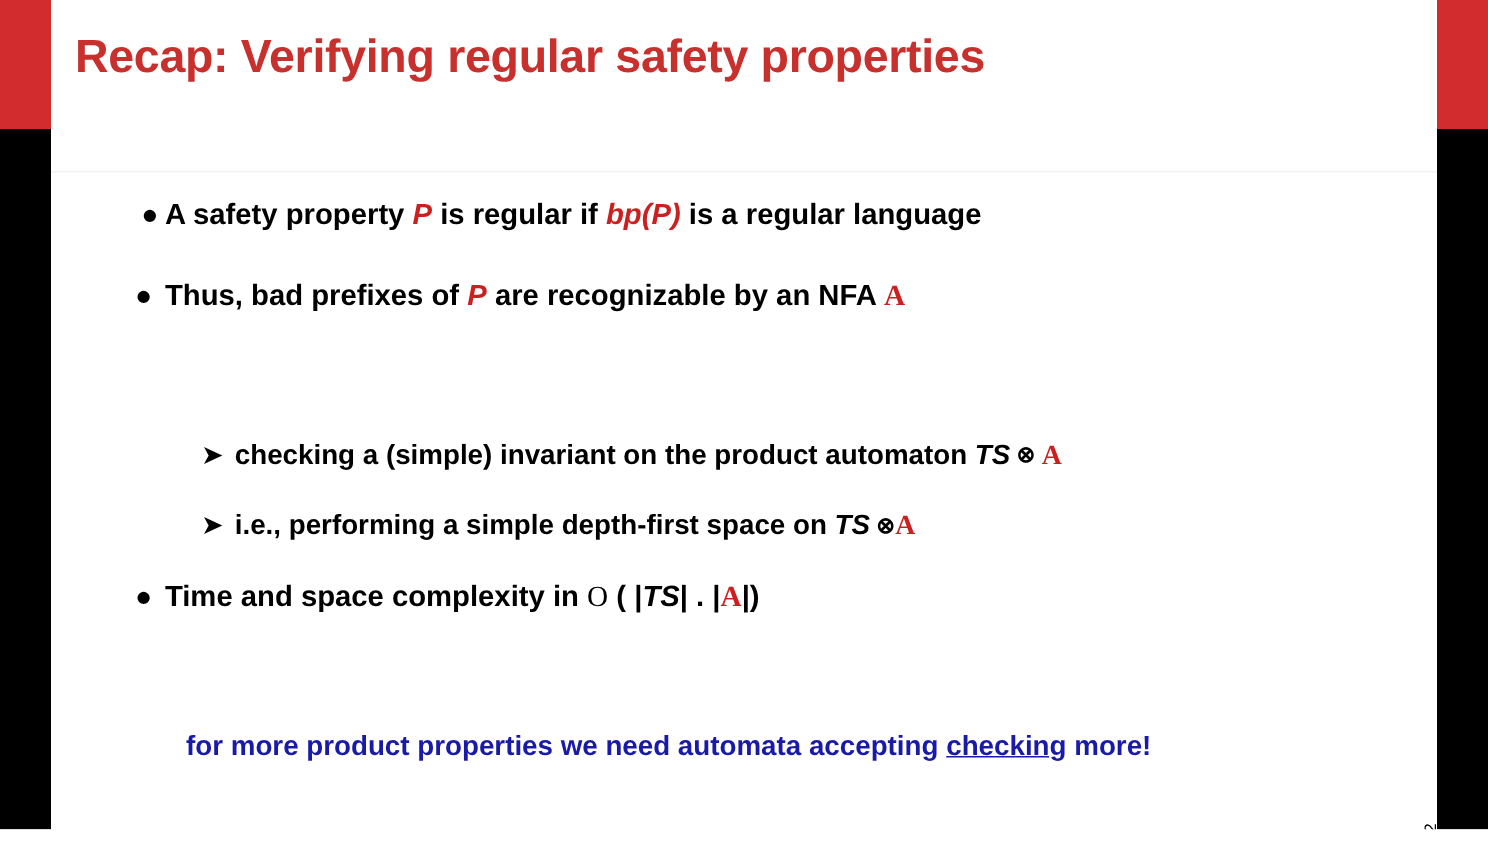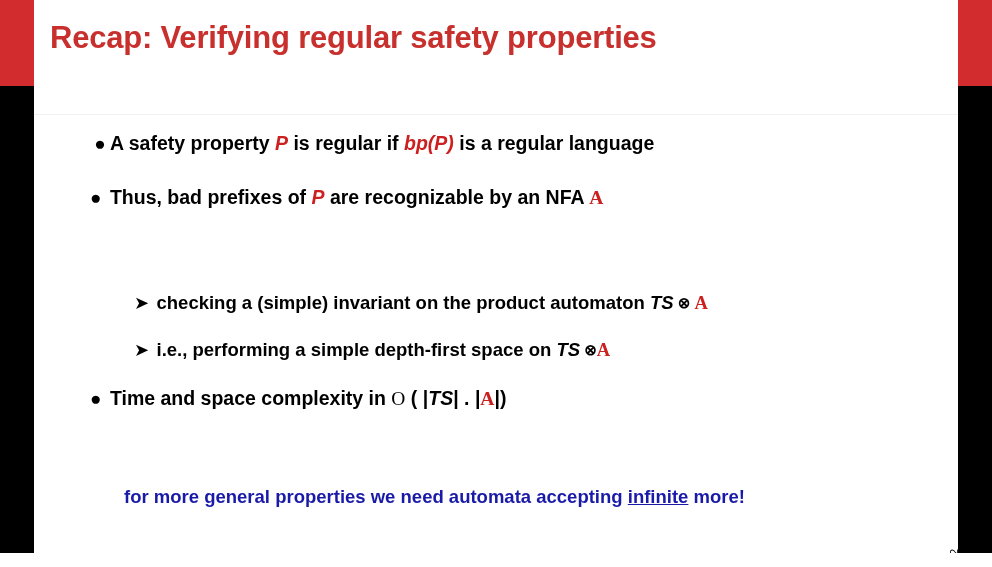--- a/index.html
+++ b/index.html
@@ -151,20 +151,20 @@
 
     <div class="line sub-line s2">
       <span class="marker-arrow">➤</span><span>i.e., performing a simple depth-first space on </span><span class="it">TS</span><span class="otimes"> ⊗</span><span class="red serif">A</span>
     </div>
 
     <div class="line bullet-line b4">
       <span class="marker-dot">●</span><span>Time and space complexity in </span><span class="serif-o">O</span><span> ( |</span><span class="it">TS</span><span>| . |</span><span class="red serif">A</span><span>|)</span>
     </div>
 
     <div class="note">
-      <span>for more general properties we need automata accepting </span><u>infinite</u><span> more!</span>
+      <span>for more product properties we need automata accepting </span><u>checking</u><span> more!</span>
     </div>
 
   </div>
 
   <div class="page-num">2</div>
 
 </div>
 
 </body></html>

